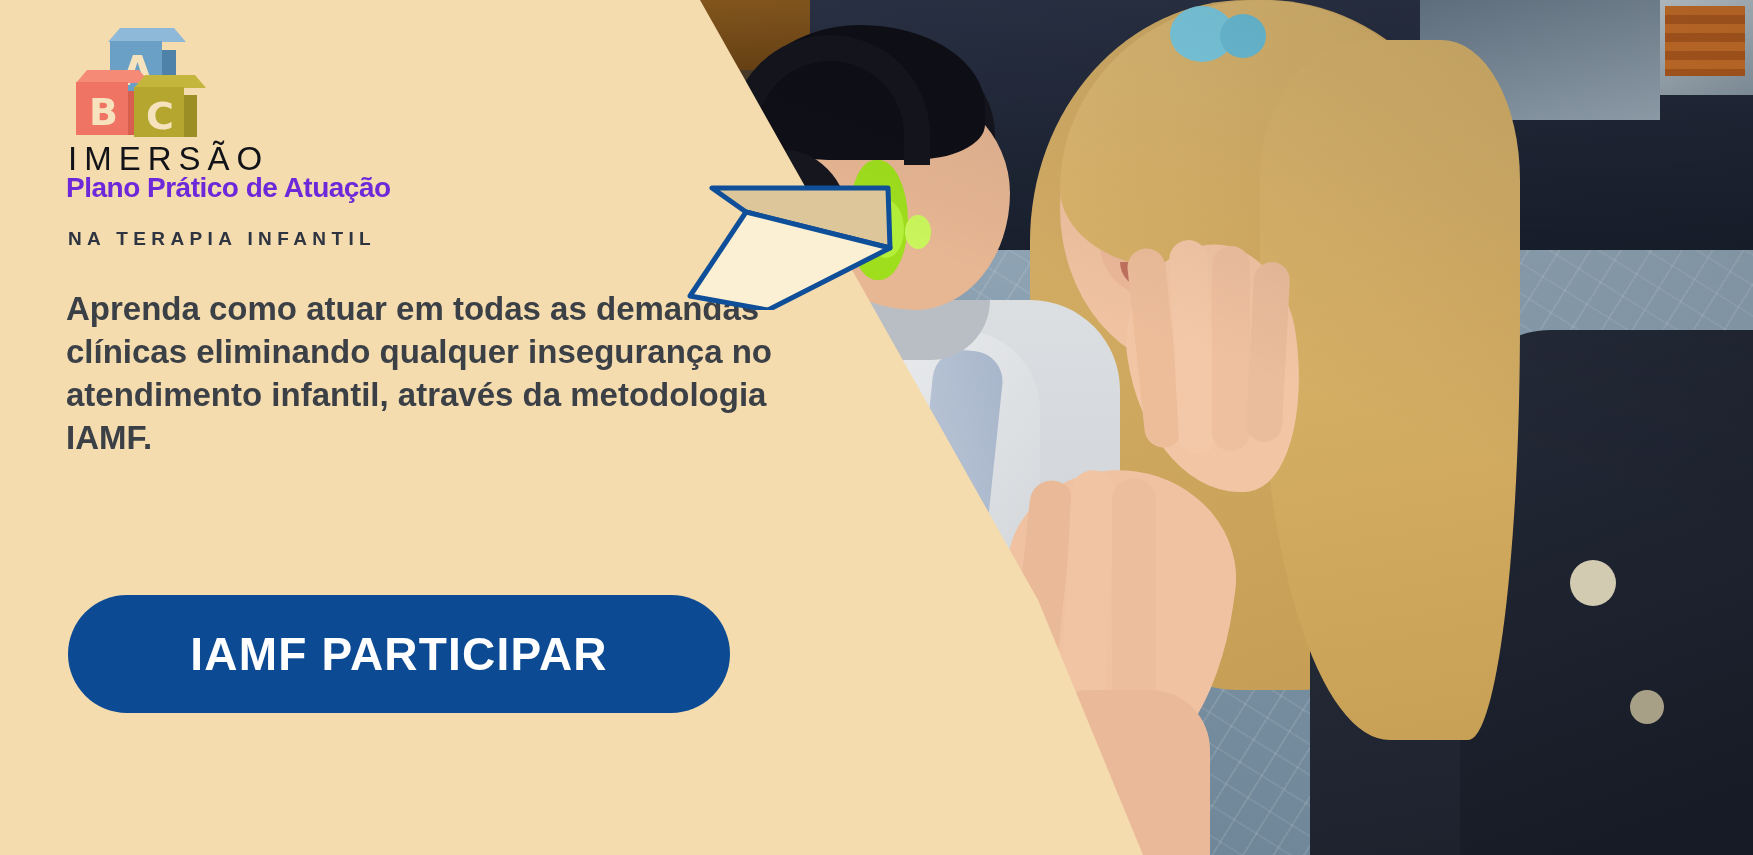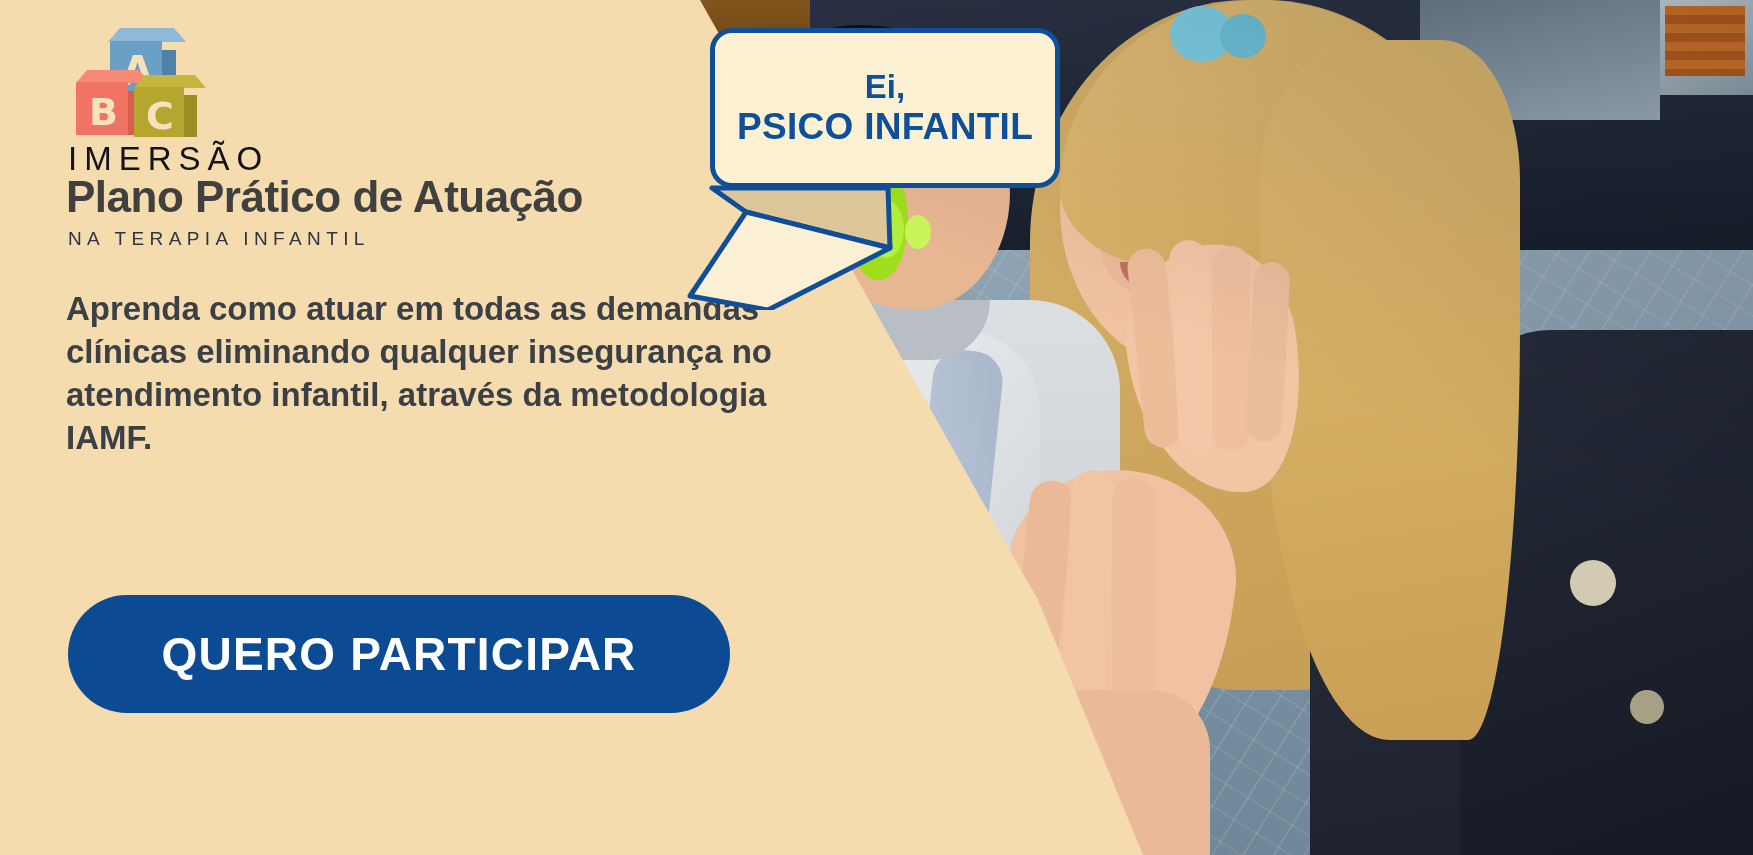--- a/index.html
+++ b/index.html
@@ -110,26 +110,26 @@
   .cubeC .sider{left:56px;top:20px;width:13px;height:42px;background:#9a8e25;}
   .cube-letter{position:absolute;color:#f6e3bd;font-weight:800;font-family:"DejaVu Sans", sans-serif;}
 
   .kicker{
     position:absolute;left:68px;top:140px;
     font-size:33px;letter-spacing:7px;color:#111318;font-weight:400;
     font-family:"Liberation Sans", sans-serif;
   }
   .title{
     position:absolute;left:66px;top:172px;
-    font-size:44px;font-weight:700;color:#404040;letter-spacing:-0.5px;
+    font-size:28px;font-weight:700;color:#6d28d9;letter-spacing:-0.5px;
     white-space:nowrap;
   }
   .subkicker{
     position:absolute;left:68px;top:228px;
-    font-size:19px;letter-spacing:5.4px;color:#2e3440;font-weight:400;
+    font-size:19px;letter-spacing:5.4px;color:#2e3440;font-weight:700;
   }
   .lead{
     position:absolute;left:66px;top:288px;width:740px;
     font-size:33px;line-height:1.30;font-weight:700;color:#3b3f46;
     font-family:"Liberation Sans Narrow","Liberation Sans", sans-serif;
     font-stretch:condensed;
   }
   .details{
     position:absolute;left:66px;top:470px;width:860px;
     font-size:28px;line-height:1.52;color:#3b3f46;font-weight:400;
@@ -246,27 +246,23 @@
 
     <div class="kicker">IMERSÃO</div>
     <div class="title">Plano Prático de Atuação</div>
     <div class="subkicker">NA TERAPIA INFANTIL</div>
 
     <div class="lead">Aprenda como atuar em todas as demandas clínicas eliminando qualquer insegurança no atendimento infantil, através da metodologia IAMF.</div>
 
     <div class="details">
     </div>
 
-    <button class="cta">QUERO PARTICIPAR</button>
+    <button class="cta">IAMF PARTICIPAR</button>
   </div>
 
   <div class="bubble-wrap">
     <svg class="tail-svg" viewBox="0 0 440 140">
       <polygon points="84,18 260,18 262,78 118,42" fill="#dcc69a" stroke="#0f4e98" stroke-width="5" stroke-linejoin="round"></polygon>
       <polygon points="118,42 262,78 140,140 62,126" fill="#fbf0d4" stroke="#0f4e98" stroke-width="5" stroke-linejoin="round"></polygon>
     </svg>
-    <div class="bubble">
-      <div class="bubble-l1">Ei,</div>
-      <div class="bubble-l2">PSICO INFANTIL</div>
-    </div>
   </div>
 
 </div>
 
 </body></html>

